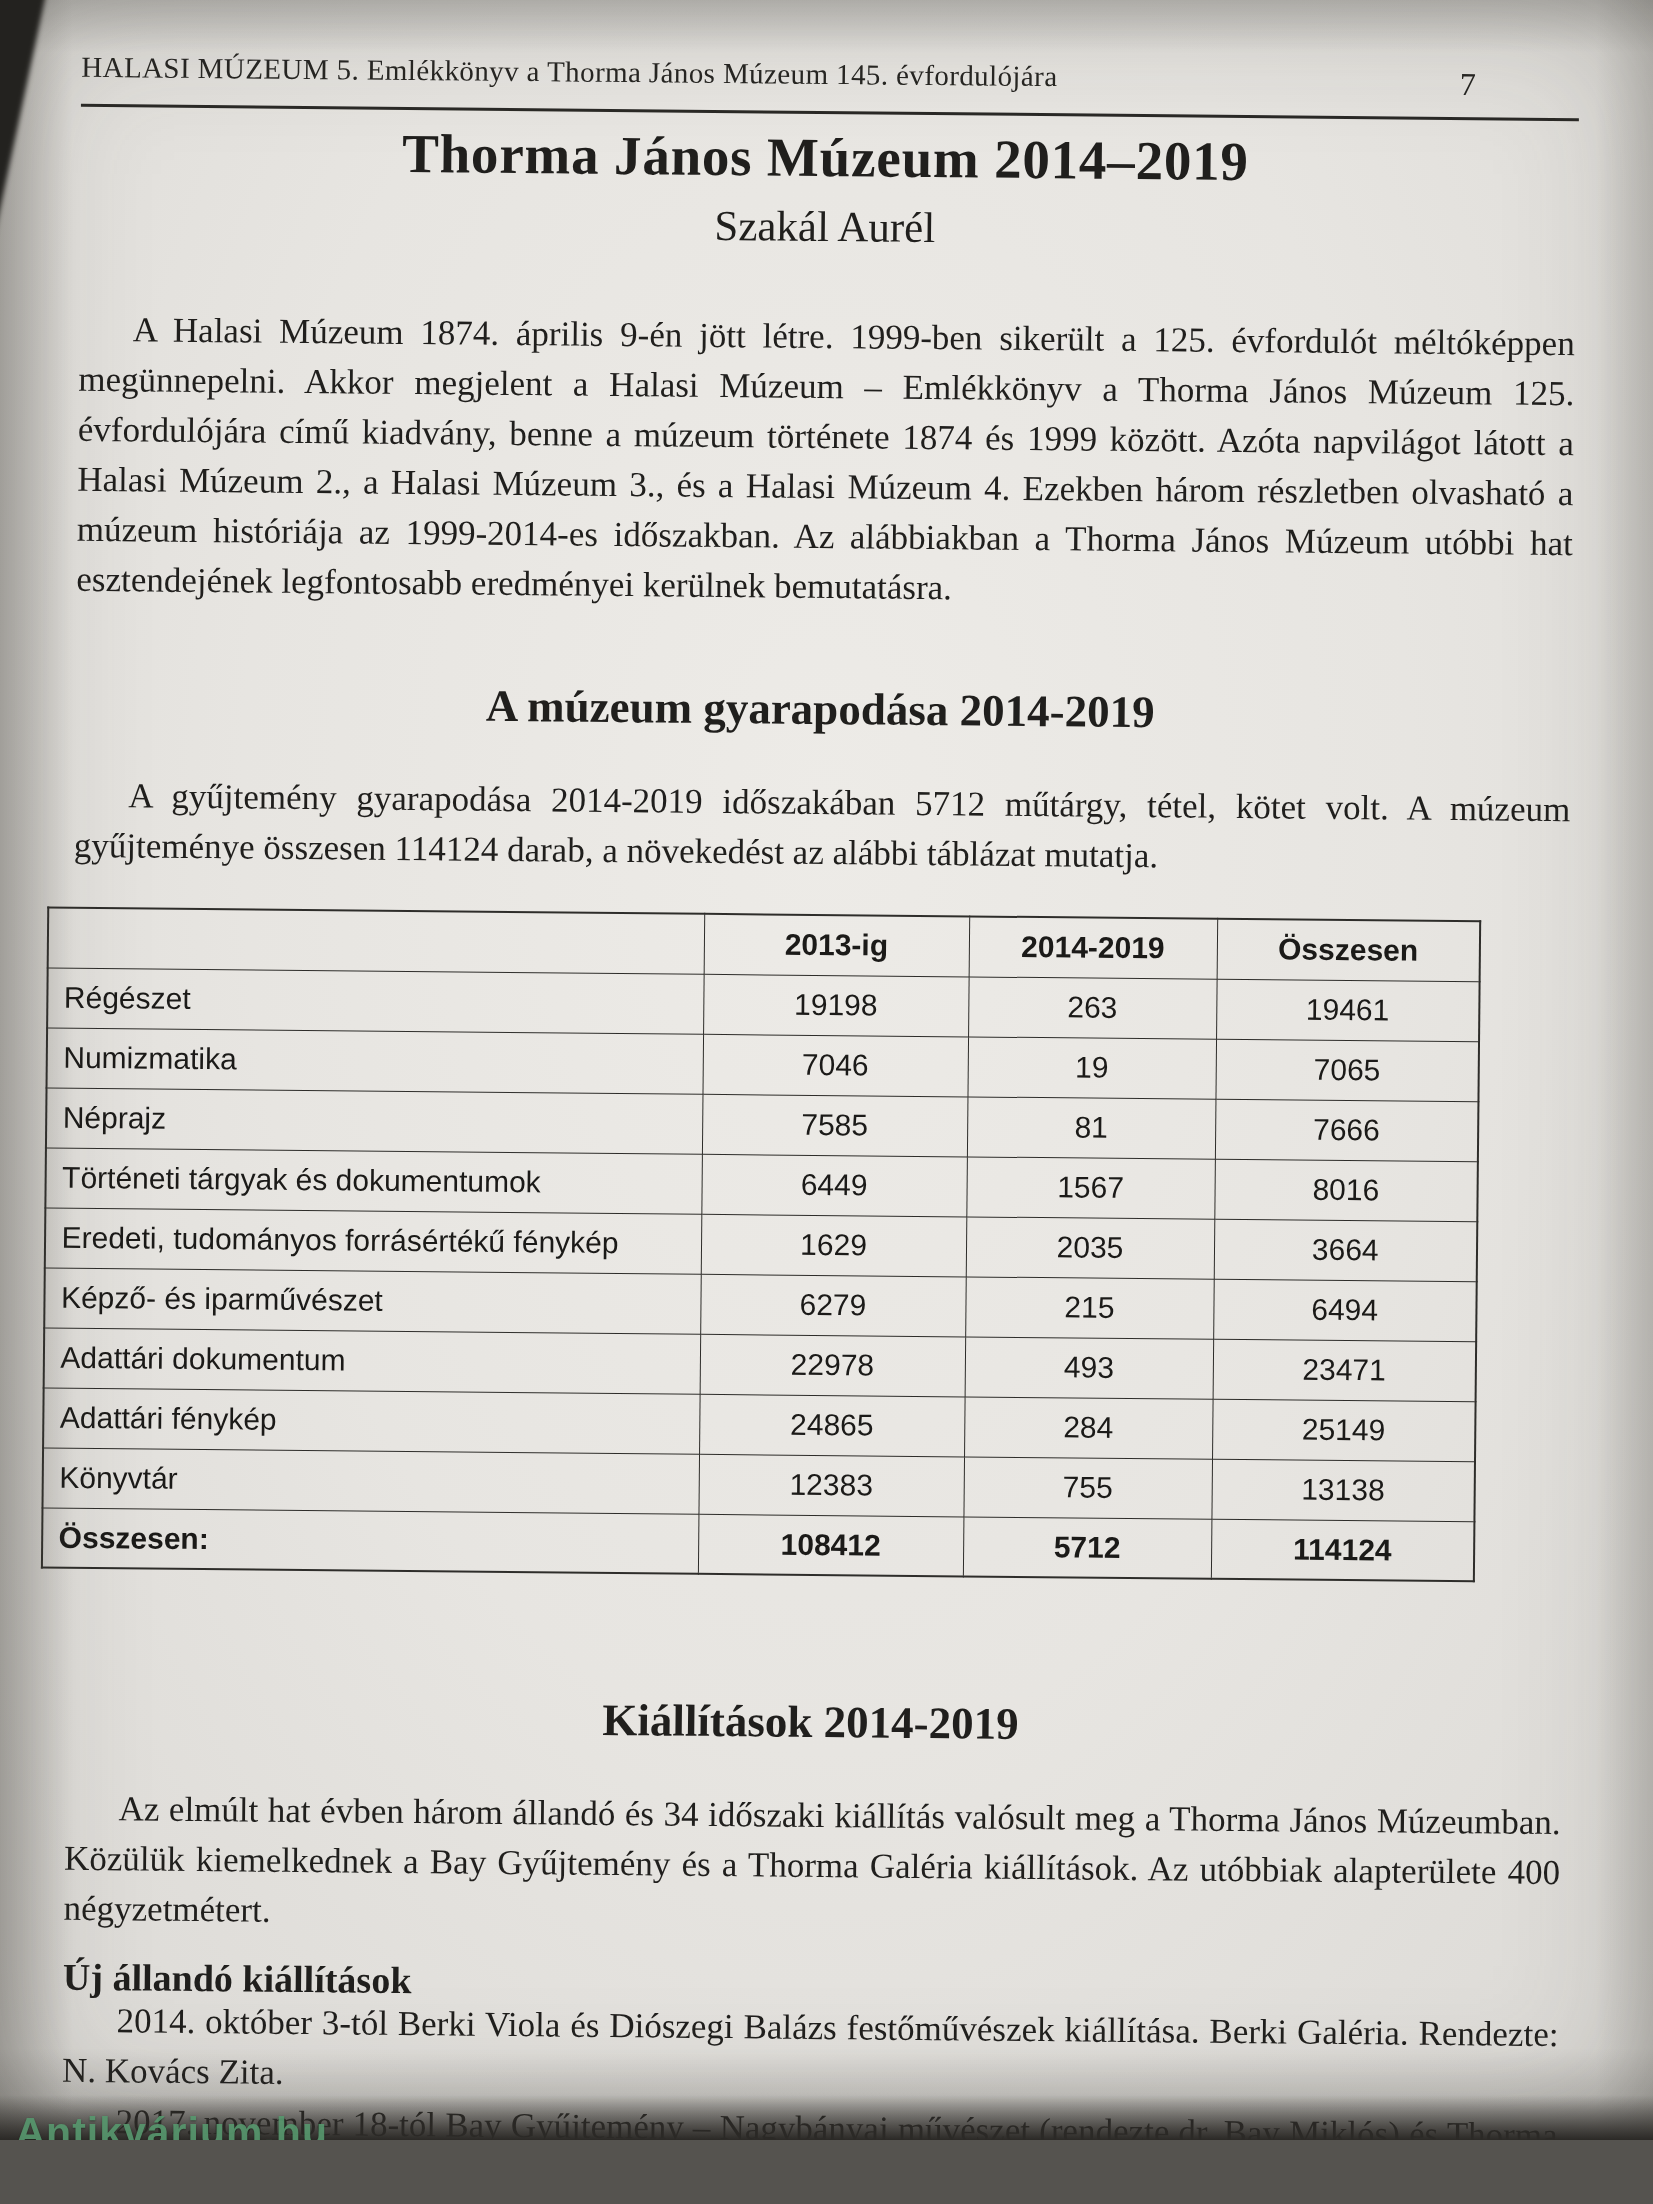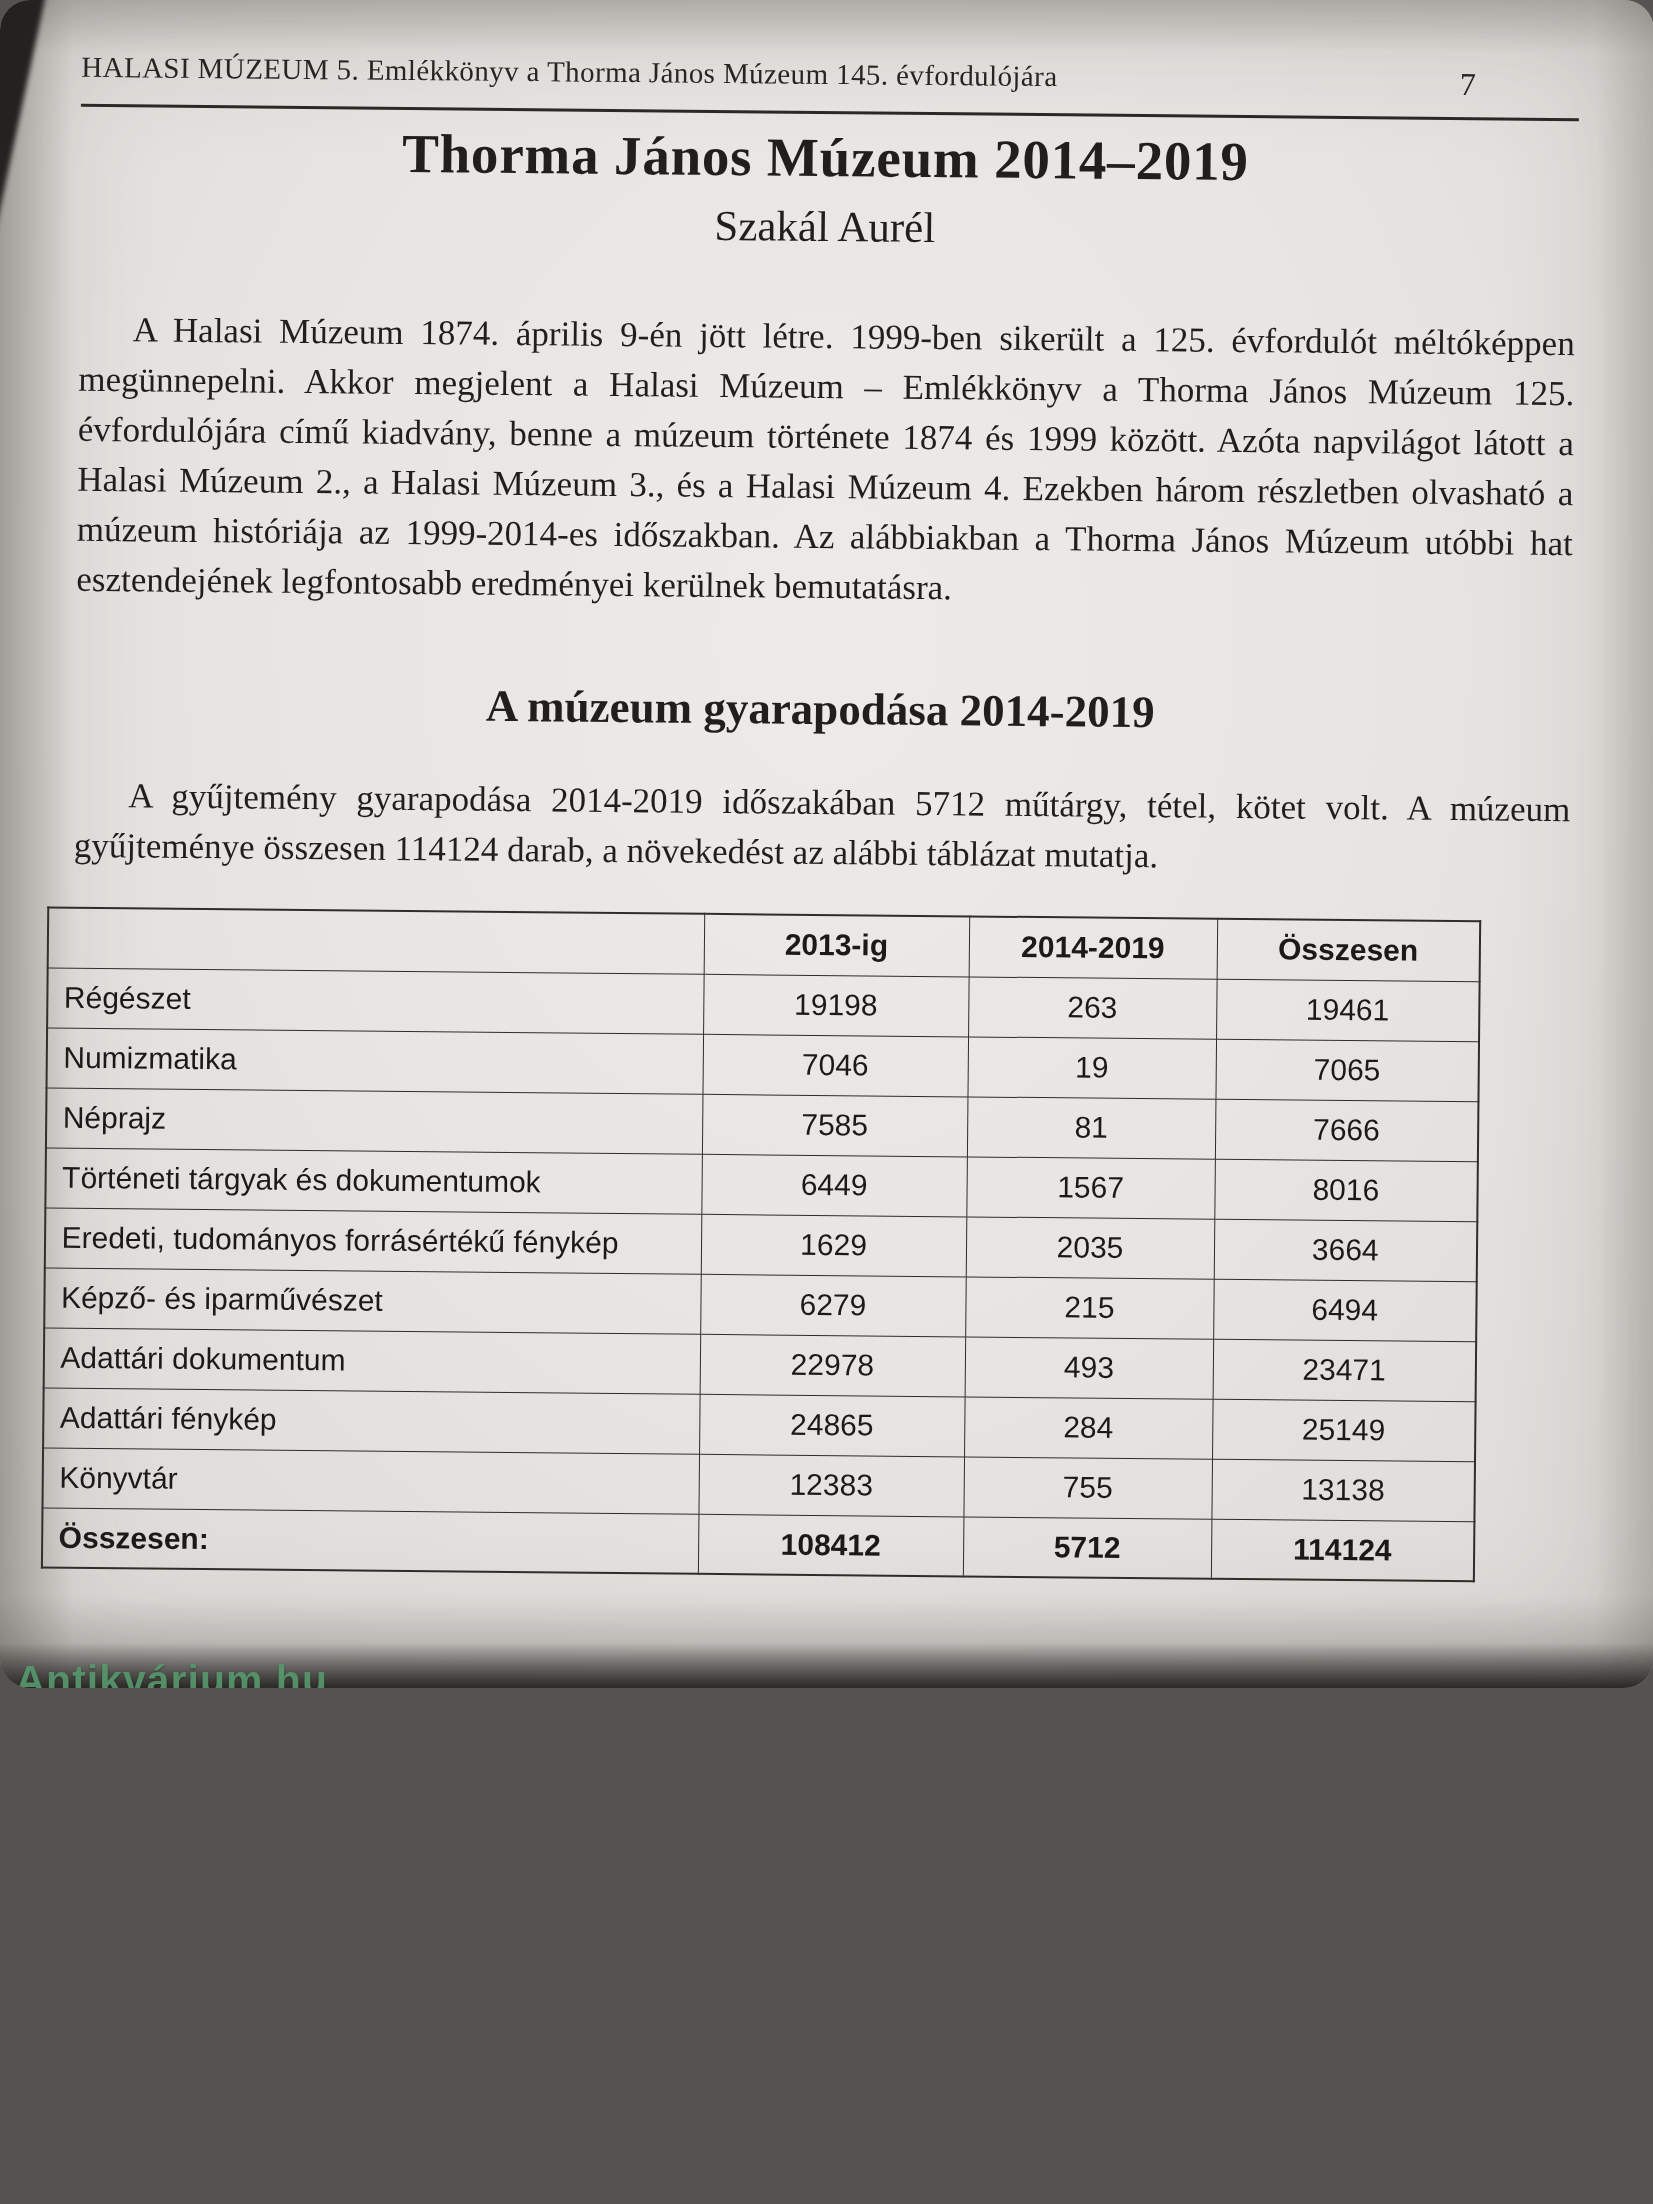--- a/index.html
+++ b/index.html
@@ -5,24 +5,23 @@
   * { box-sizing: border-box; }
   html, body { margin: 0; padding: 0; }
   body {
     width: 1654px; height: 2205px;
     background: #55534f;
     font-family: "Liberation Serif", "DejaVu Serif", serif;
     overflow: hidden;
   }
   .page {
     position: relative;
-    width: 1654px; height: 1688px;
+    width: 1654px; height: 2140px;
     overflow: hidden;
     background: radial-gradient(ellipse at 50% 38%, #edebe7 0%, #e7e5e1 50%, #dbd9d5 100%);
-    border-radius: 30px;
   }
   
   .page::before {
     content: ""; position: absolute; inset: 0; z-index: 3; pointer-events: none;
     background:
       linear-gradient(90deg,  rgba(70,66,60,.30) 0, rgba(70,66,60,0) 73px),
       linear-gradient(270deg, rgba(70,66,60,.16) 0, rgba(70,66,60,0) 58px),
       linear-gradient(0deg,   rgba(50,48,44,.30) 0, rgba(50,48,44,0) 92px),
       linear-gradient(180deg, rgba(60,58,54,.22) 0, rgba(60,58,54,0) 53px);
   }

